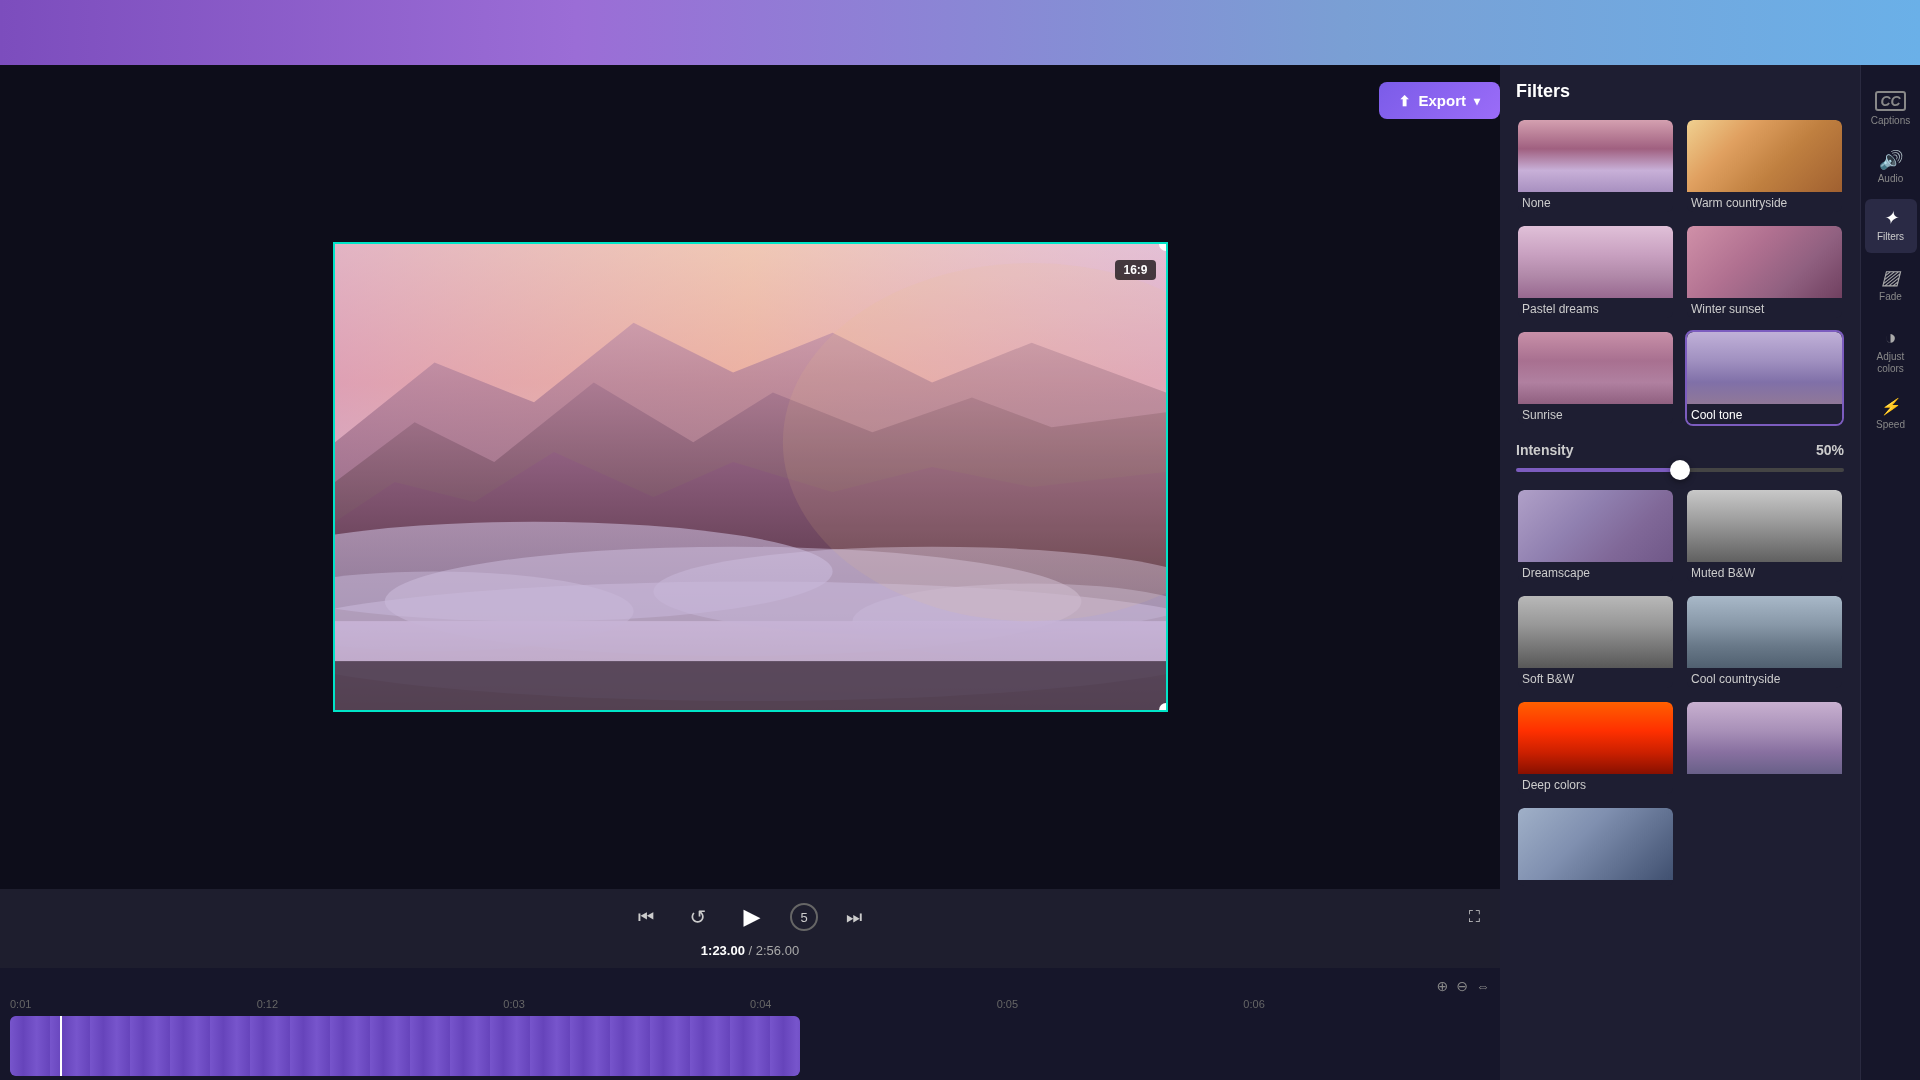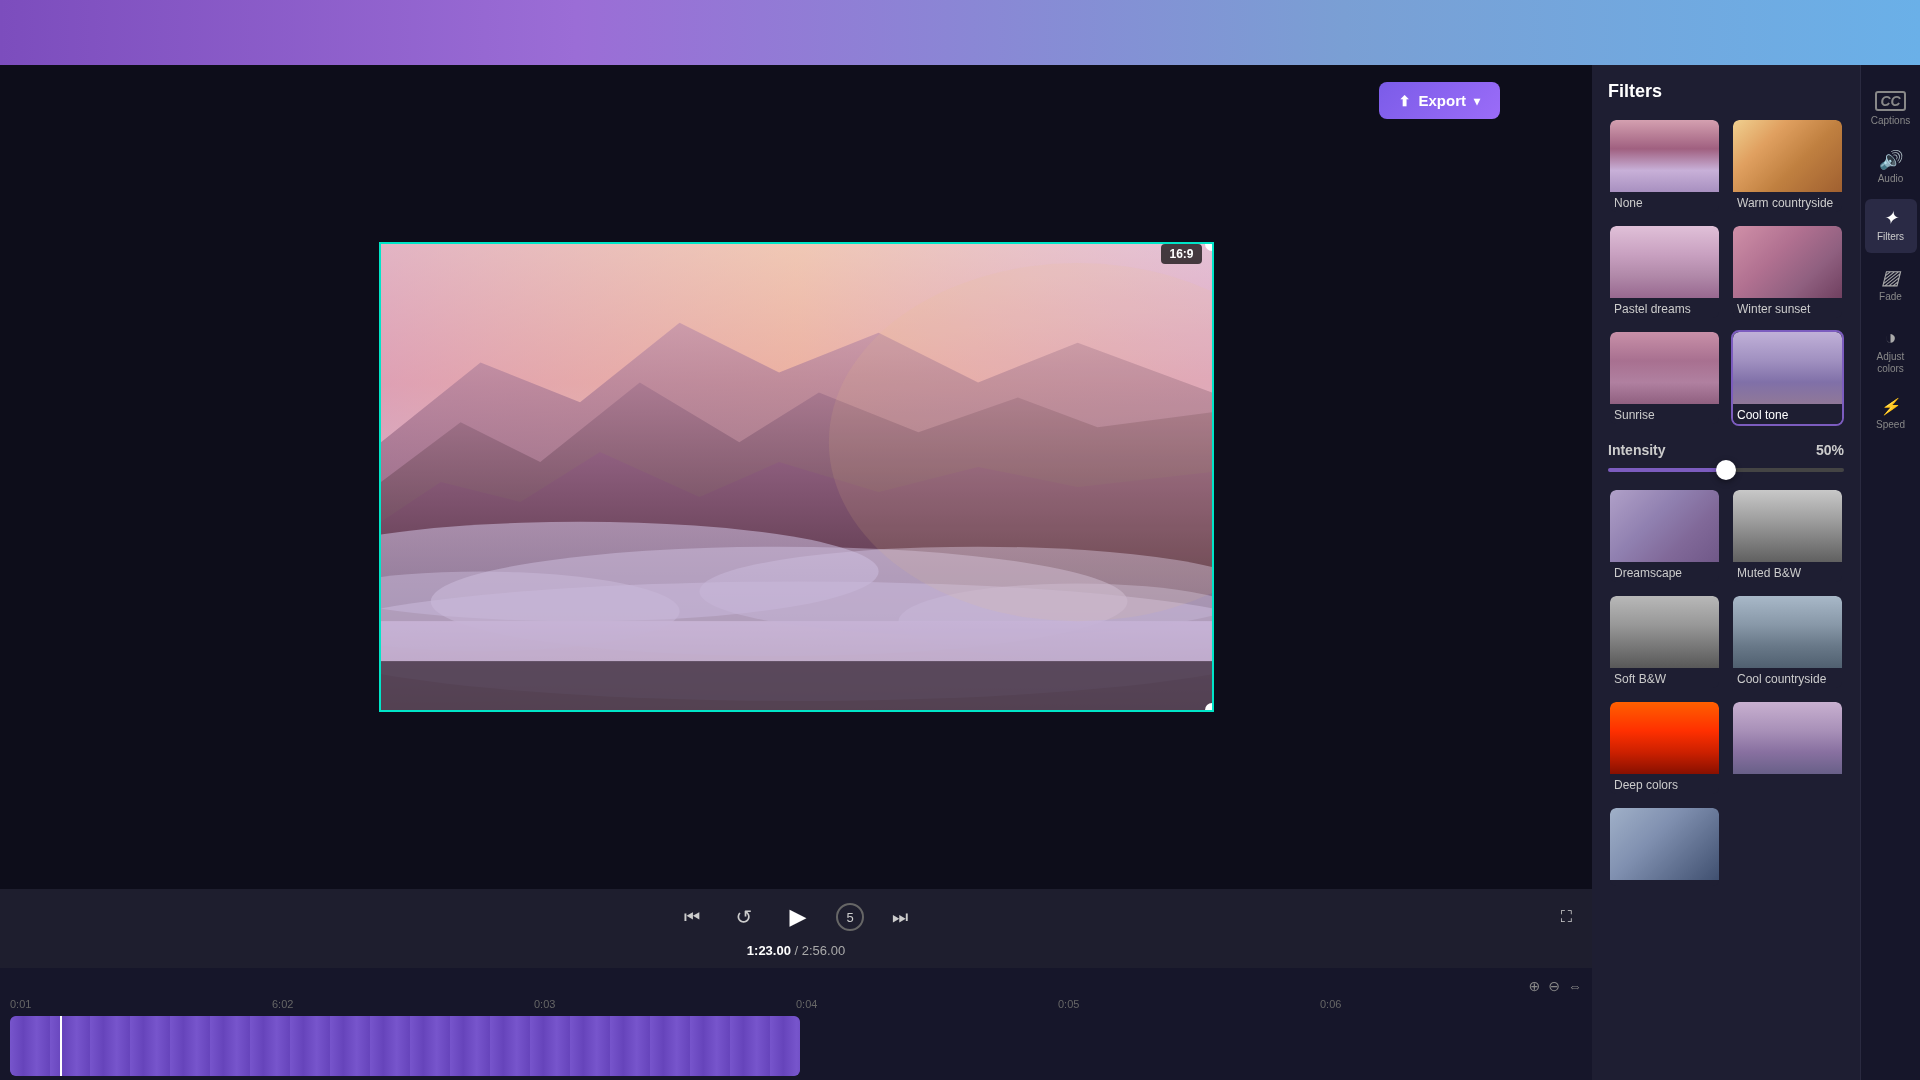--- a/index.html
+++ b/index.html
@@ -75,21 +75,21 @@
           #a0b0d0 85%,
           #b8c8e8 90%,
           #c8d8f0 95%,
           #d0e0f8 100%
         );
       position: relative;
     }
 
     .aspect-badge {
       position: absolute;
-      top: 0;
+      top: 16px;
       right: 10px;
       background: rgba(0,0,0,0.7);
       color: #fff;
       padding: 3px 8px;
       border-radius: 4px;
       font-size: 12px;
       font-weight: 600;
     }
 
     .corner-handle {
@@ -237,21 +237,21 @@
       position: absolute;
       left: 50px;
       top: 0;
       bottom: 0;
       width: 2px;
       background: #fff;
     }
 
     
     .right-panel {
-      width: 328px;
+      width: 420px;
       background: #1a1a2e;
       display: flex;
       flex-direction: row;
       flex-shrink: 0;
     }
 
     
     .filters-panel {
       flex: 1;
       background: #1e1e32;
@@ -589,21 +589,21 @@
     <div class="timeline-section">
       <div class="timeline-ruler">
         <div class="ruler-controls">
           <button class="ruler-btn">⊕</button>
           <button class="ruler-btn">⊖</button>
           <button class="ruler-btn">⇔</button>
         </div>
       </div>
       <div class="timeline-marks">
         <div class="mark">0:01</div>
-        <div class="mark">6:02</div>
+        <div class="mark">0:12</div>
         <div class="mark">0:03</div>
         <div class="mark">0:04</div>
         <div class="mark">0:05</div>
         <div class="mark">0:06</div>
       </div>
       <div class="timeline-container">
         <div class="timeline-track">
           <div class="timeline-track-inner"></div>
           <div class="timeline-playhead"></div>
         </div>

